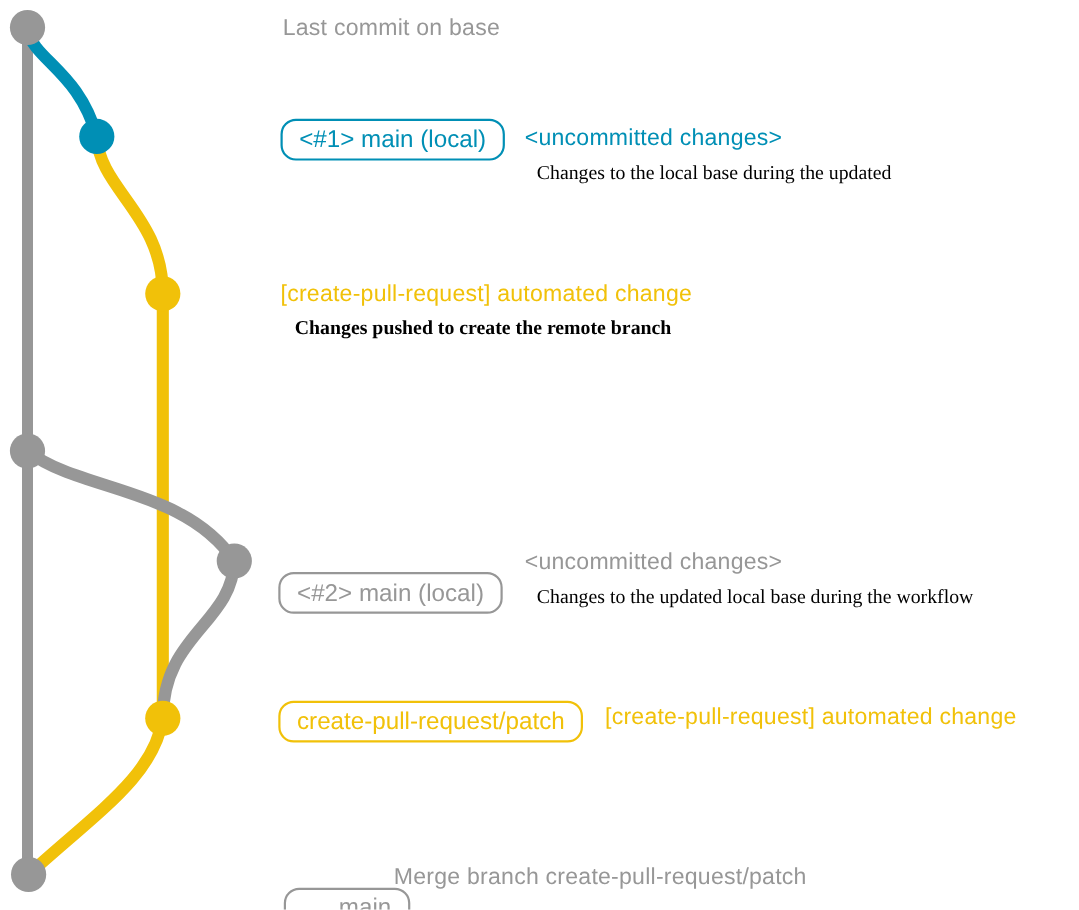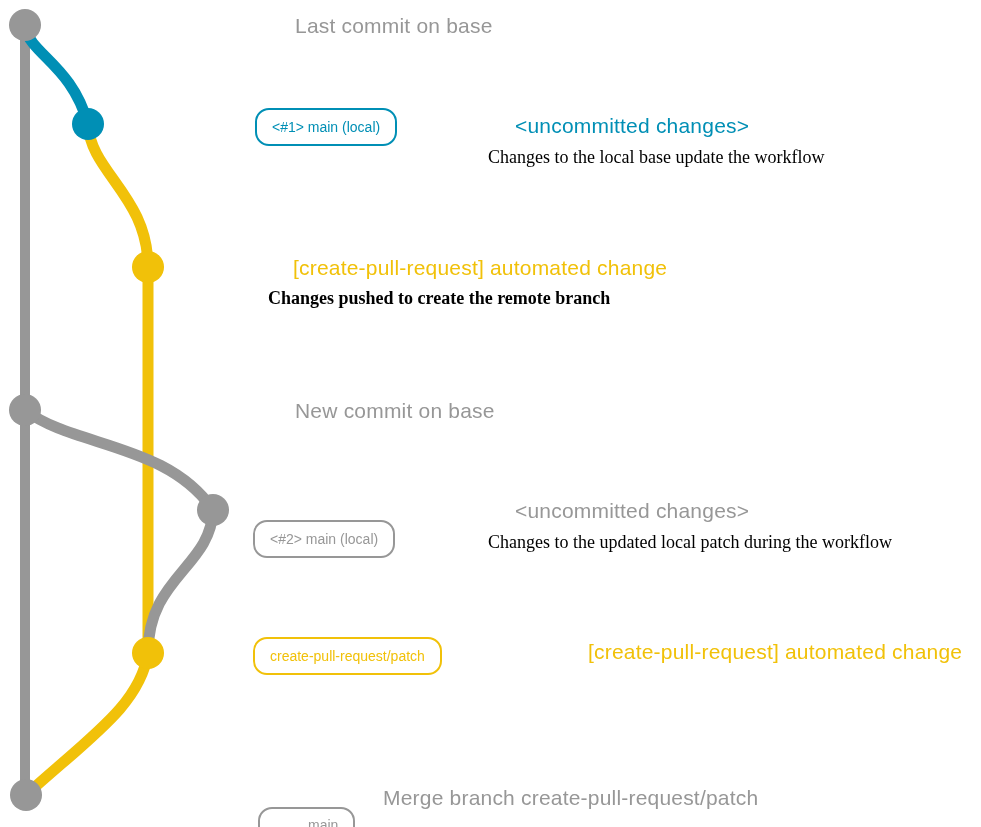--- a/index.html
+++ b/index.html
@@ -11,27 +11,26 @@
     position:relative; width:981px; height:827px; overflow:hidden;
     background:var(--background);
     font-family:"Liberation Sans","DejaVu Sans",sans-serif;
   }
   .graph-svg{position:absolute; left:0; top:0;}
   .stroke-gray{stroke:var(--gray);} .stroke-blue{stroke:var(--blue);} .stroke-yellow{stroke:var(--yellow);}
   .fill-gray{fill:var(--gray);} .fill-blue{fill:var(--blue);} .fill-yellow{fill:var(--yellow);}
   .lbl{
     position:absolute; font-size:21px; line-height:26px; white-space:nowrap;
     letter-spacing:0.2px;
-    margin-left:38px;
   }
   .gray{color:var(--gray);} .blue{color:var(--blue);} .yellow{color:var(--yellow);text-align:center;}
   .badge{
     position:absolute; box-sizing:border-box; display:inline-flex; align-items:center;
     height:38px; padding:0 15px; border:2px solid; border-radius:14px;
-    font-size:14px; white-space:nowrap; background:var(--background);
+    font-size:22px; white-space:nowrap; background:var(--background);
   }
   .badge.blue{border-color:var(--blue); color:var(--blue);}
   .badge.gray{border-color:var(--gray); color:var(--gray);margin-top:27px;}
   .badge.yellow{border-color:var(--yellow); color:var(--yellow);}
   .note{
     position:absolute; font-family:"Liberation Serif","DejaVu Serif",serif;
     font-size:18px; line-height:22px; color:var(--note_text); white-space:nowrap;
   }
 </style>
 </head>
@@ -56,30 +55,29 @@
     <circle cx="25" cy="410" r="16" class="fill-gray"></circle>
     <circle cx="213" cy="510" r="16" class="fill-gray"></circle>
     <circle cx="148" cy="653" r="16" class="fill-yellow"></circle>
     <circle cx="26" cy="795" r="16" class="fill-gray"></circle>
   </svg>
 
   <div class="lbl gray" style="left:257px; top:13px;">Last commit on base</div>
 
   <div class="badge blue" style="left:255px; top:108px;">&lt;#1&gt; main (local)</div>
   <div class="lbl blue" style="left:477px; top:113px;">&lt;uncommitted changes&gt;</div>
-  <div class="note" style="left:488px; top:146px;">Changes to the local base update the workflow</div>
+  <div class="note" style="left:488px; top:146px;">Changes to the local base during the updated</div>
 
   <div class="lbl yellow" style="left:255px; top:255px;">[create-pull-request] automated change</div>
   <div class="note" style="left:268px; top:287px;font-weight:bold;">Changes pushed to create the remote branch</div>
 
-  <div class="lbl gray" style="left:257px; top:398px;">New commit on base</div>
 
   <div class="badge gray" style="left:253px; top:493px;">&lt;#2&gt; main (local)</div>
   <div class="lbl gray" style="left:477px; top:498px;">&lt;uncommitted changes&gt;</div>
-  <div class="note" style="left:488px; top:531px;">Changes to the updated local patch during the workflow</div>
+  <div class="note" style="left:488px; top:531px;">Changes to the updated local base during the workflow</div>
 
   <div class="badge yellow" style="left:253px; top:637px;">create-pull-request/patch</div>
   <div class="lbl yellow" style="left:550px; top:639px;">[create-pull-request] automated change</div>
 
   <div class="badge gray" style="left:258px; top:780px; height:36px;padding-left:48px;">main</div>
-  <div class="lbl gray" style="left:345px; top:785px;">Merge branch create-pull-request/patch</div>
+  <div class="lbl gray" style="left:358px; top:785px;">Merge branch create-pull-request/patch</div>
 
 </div>
 
 </body></html>

